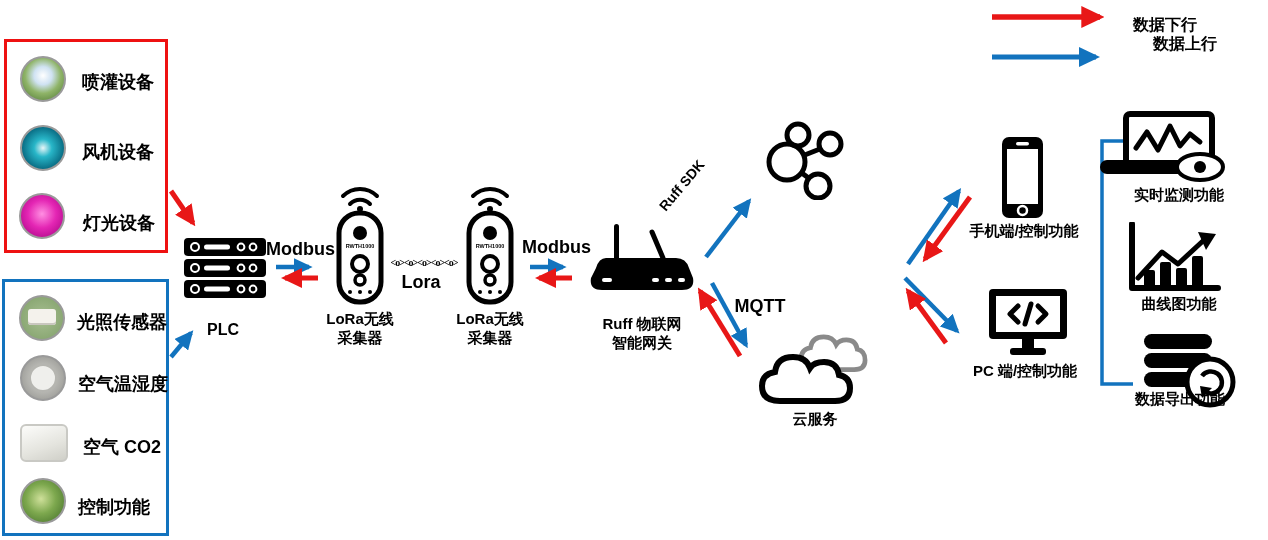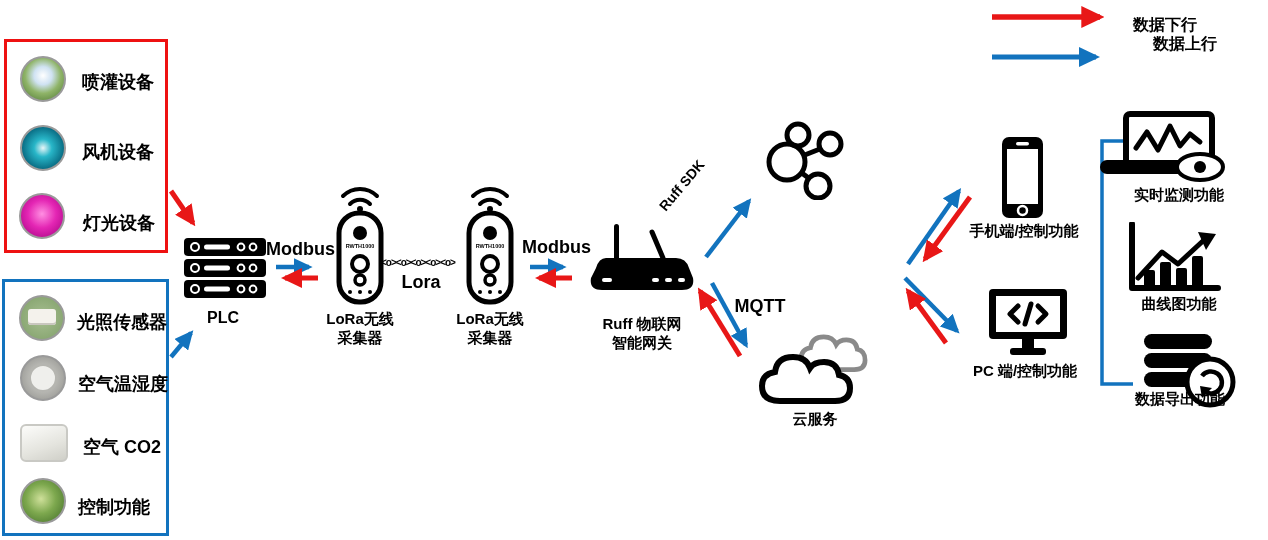--- a/index.html
+++ b/index.html
@@ -22,21 +22,21 @@
   .photo-light{background:radial-gradient(circle at 50% 45%,#ff8fe2 0%,#e426b4 45%,#a1007e 100%);}
   .photo-lightsensor{background:radial-gradient(circle at 50% 50%,#a8bf92 0%,#7f9f68 100%);}
   .photo-lightsensor::after{content:"";position:absolute;left:7px;right:7px;top:12px;bottom:14px;
          background:#f4f2ec;border-radius:3px;box-shadow:inset 0 -2px 0 #c9c7bf;}
   .photo-gauge{background:radial-gradient(circle,#d8d8d4 0%,#8f8f8a 100%);}
   .photo-gauge::after{content:"";position:absolute;inset:7px;border-radius:50%;
          background:#efefec;border:2px solid #b5b5b0;box-sizing:border-box;}
   .photo-co2{width:48px;height:38px;border-radius:6px;border:2px solid #c9c9c4;
          background:linear-gradient(160deg,#fcfcfa 0%,#e4e4de 60%,#cfcfc8 100%);}
   .photo-soil{background:radial-gradient(circle at 45% 45%,#cfe09a 0%,#7da84e 45%,#3f6b26 100%);}
-  .wave{position:absolute;font-weight:bold;font-size:10px;letter-spacing:-1px;color:#000;}
+  .wave{position:absolute;font-weight:bold;font-size:10px;letter-spacing:-1px;color:#000;text-align:center;font-family:Liberation Serif, serif;}
   .rot-sdk{position:absolute;left:668px;top:198px;font-weight:bold;font-size:14px;
          transform:rotate(-50deg);transform-origin:0 100%;white-space:nowrap;}
 </style>
 </head>
 <body>
 
 <div id="canvas">
 
   <div class="box box-red" style="left: 4px; top: 39px; width: 164px; height: 214px; border-color: rgb(238, 17, 17);"></div>
   <div class="box box-blue" style="left: 2px; top: 279px; width: 167px; height: 257px; border-color: rgb(18, 115, 190);"></div>
@@ -115,21 +115,21 @@
       <circle cx="70" cy="9" r="3.4"></circle>
         <circle cx="70" cy="30" r="3.4"></circle>
         <circle cx="70" cy="51" r="3.4"></circle>
     </g>
     <g fill="#fff">
       <rect x="21" y="6.5" width="26" height="5" rx="2.5"></rect>
       <rect x="21" y="27.5" width="26" height="5" rx="2.5"></rect>
       <rect x="21" y="48.5" width="26" height="5" rx="2.5"></rect>
     </g>
   </svg>
-  <div class="lbl s16" style="left:207px;top:308px;">PLC</div>
+  <div class="lbl s16" style="left:207px;top:320px;">PLC</div>
 
   <div class="lbl center" style="left:266px;top:238px;width:64px;">Modbus</div>
 
   <svg class="abs" style="left:332px;top:180px;" width="56" height="126" viewBox="0 0 56 126">
     <g stroke="#000" stroke-width="4" fill="none" stroke-linecap="round">
       <path d="M11,16 A 24 24 0 0 1 45,16"></path>
       <path d="M18,24 A 14 14 0 0 1 38,24"></path>
     </g>
     <circle cx="28" cy="29" r="3" fill="#000"></circle>
     <rect x="7" y="33" width="42" height="89" rx="20" fill="#fff" stroke="#000" stroke-width="5"></rect>

